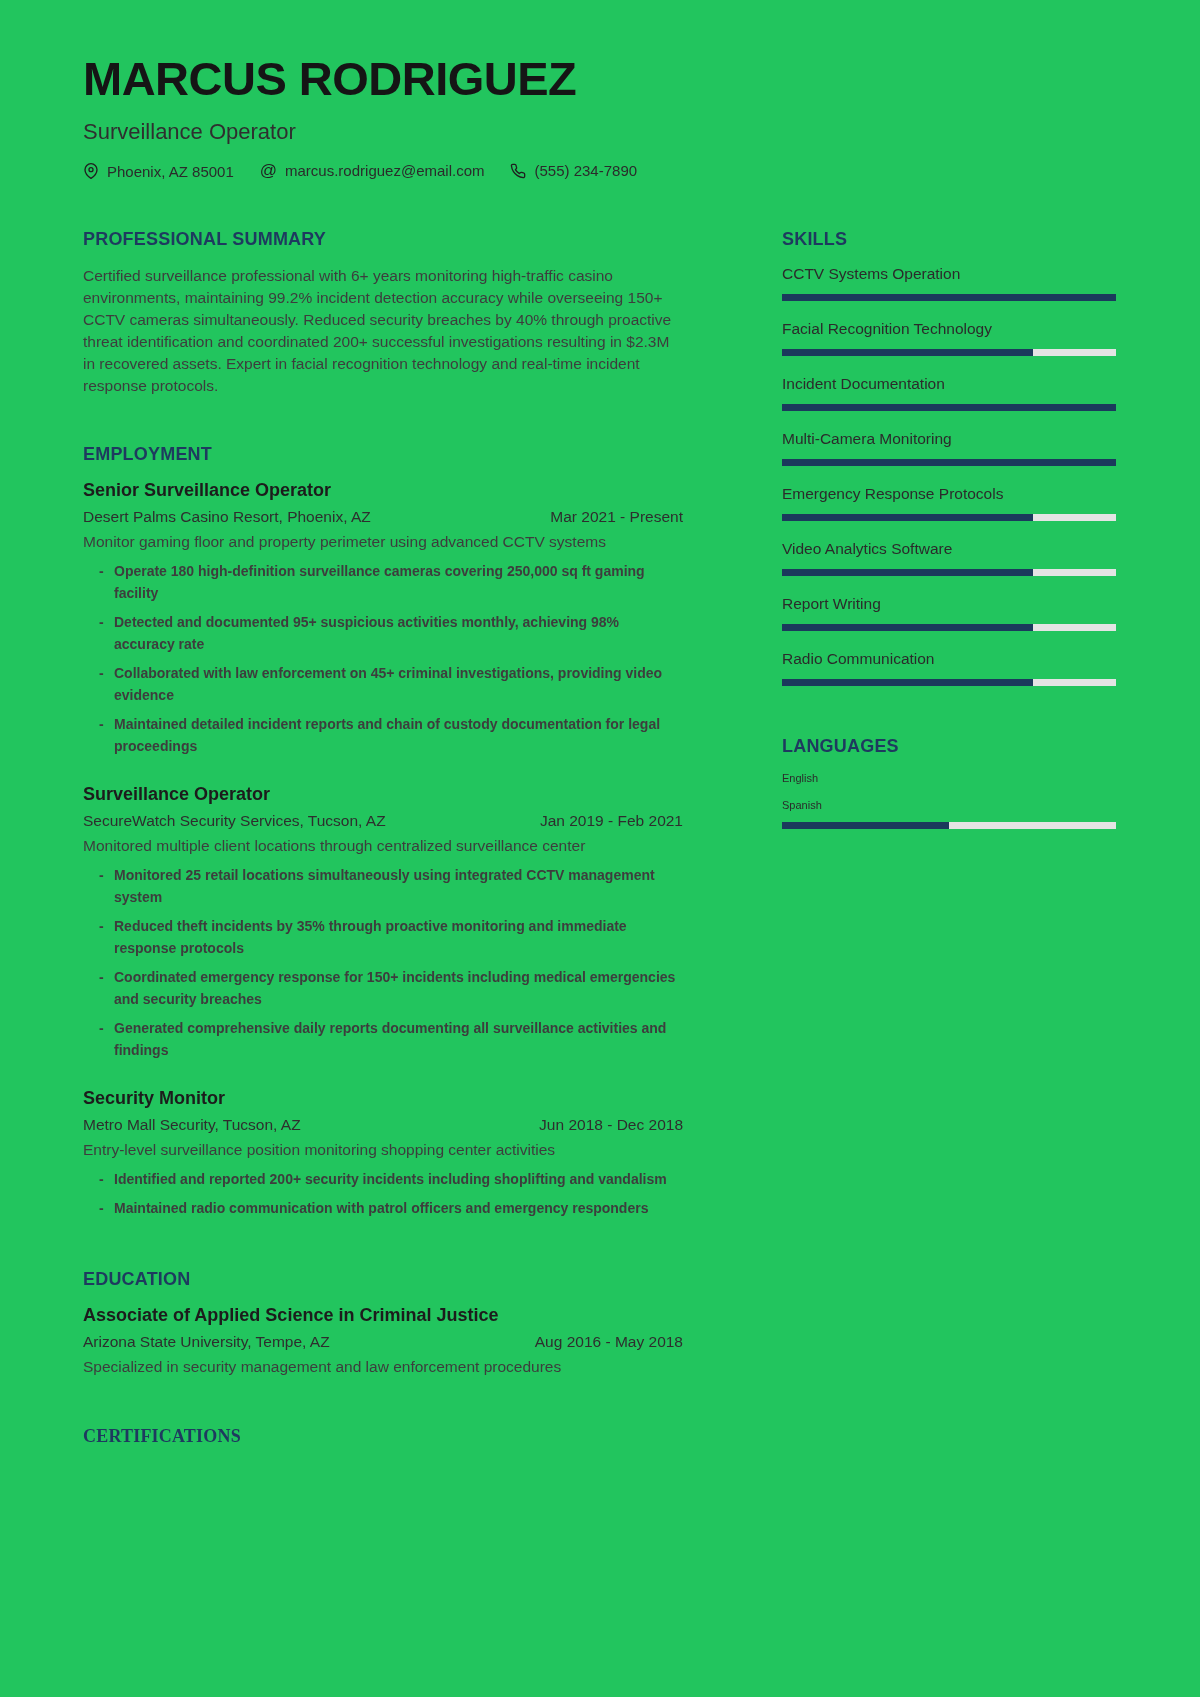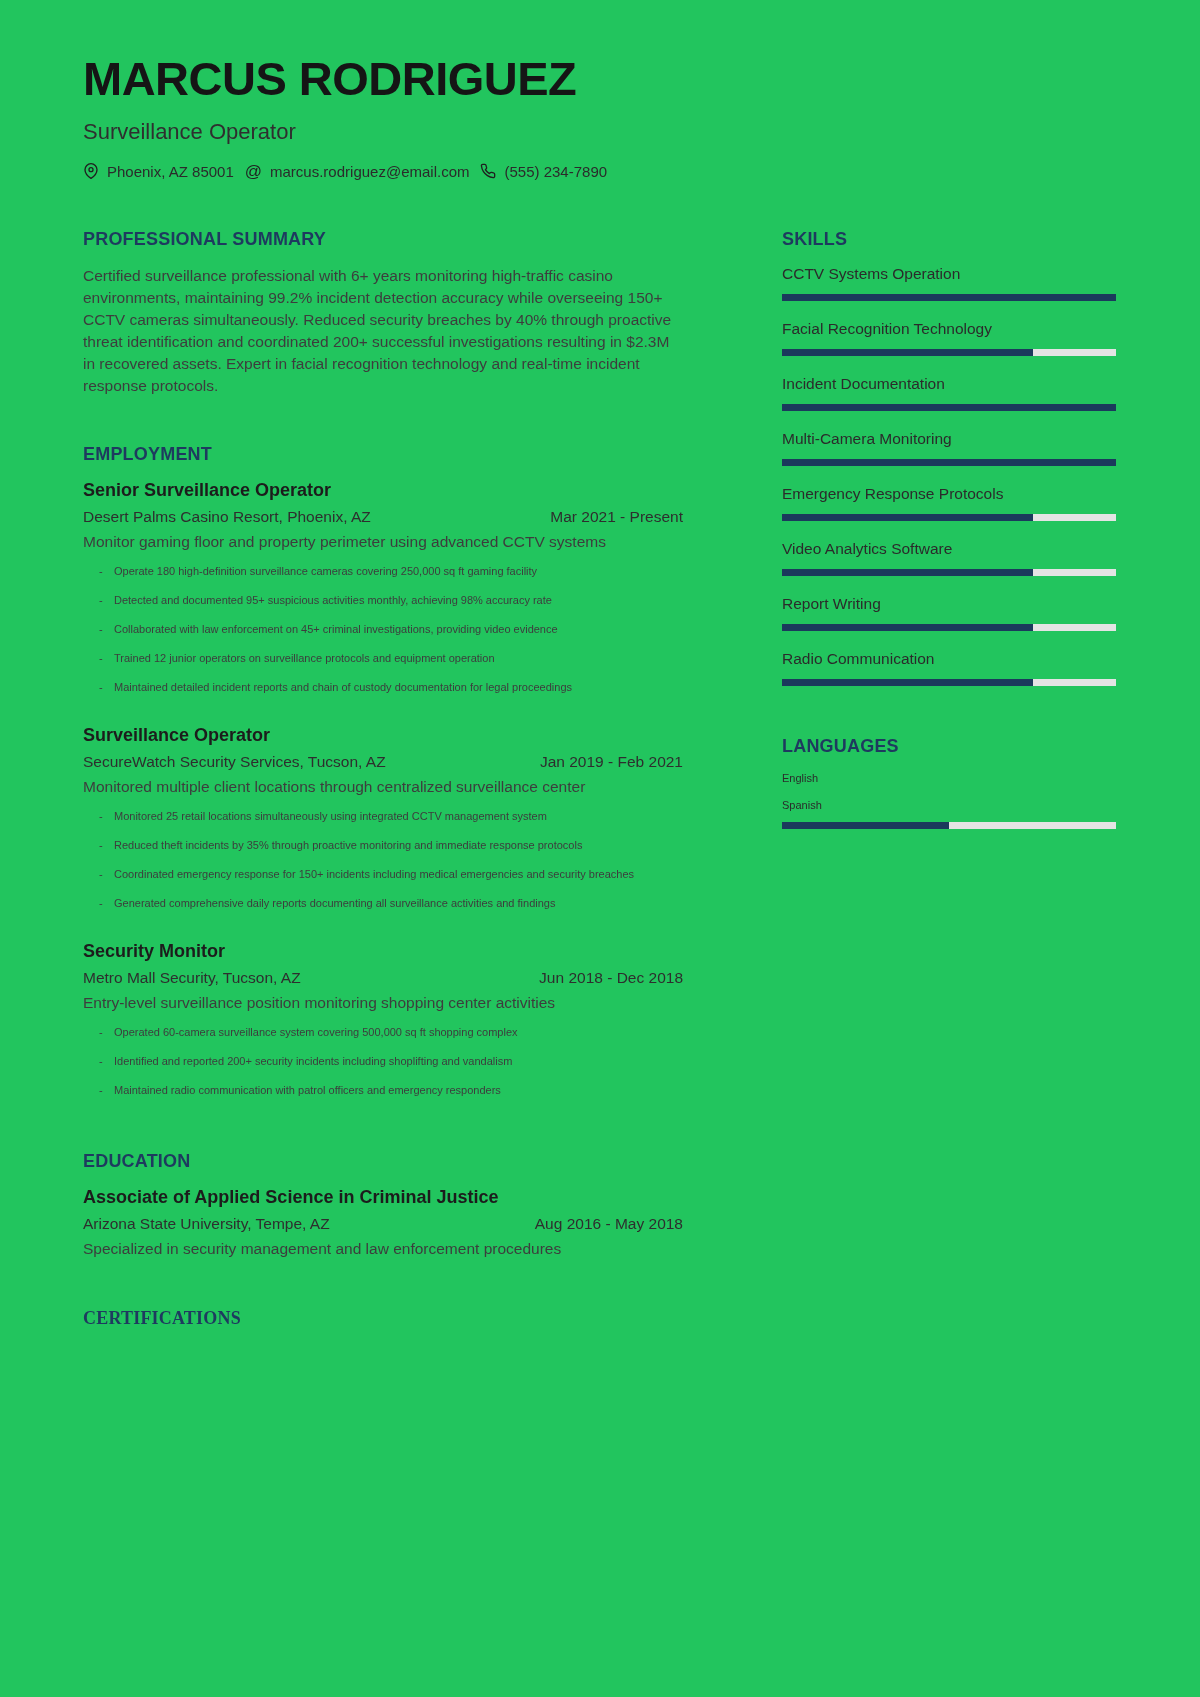--- a/index.html
+++ b/index.html
@@ -25,22 +25,22 @@
     color: #151515;
     line-height: 1.05;
   }
   .subtitle {
     font-size: 22px;
     color: #2f2f2f;
     margin-top: 16px;
   }
   .contact-row {
     display: flex;
-    align-items: center;
-    gap: 11px;
+    align-items: flex-start;
+    gap: 26px;
     margin-top: 17px;
     font-size: 15px;
     color: #2b2b2b;
   }
   .contact-item { display: flex; align-items: center; gap: 8px; }
   .contact-item svg { display: block; }
   .at-glyph {
     font-size: 17px;
     font-weight: 400;
     color: #1f1f1f;
@@ -92,24 +92,25 @@
   .job-summary {
     font-size: 15.5px;
     line-height: 22px;
     color: #3d3d3d;
     margin-bottom: 7px;
   }
   ul.bullets { list-style: none; margin-left: 16px; }
   ul.bullets li {
     position: relative;
     padding-left: 15px;
-    font-size: 11px;
+    font-size: 14px;
     line-height: 22px;
     color: #3d3d3d;
     margin-bottom: 7px;
+    font-weight: bold;
   }
   ul.bullets li::before {
     content: "-";
     position: absolute;
     left: 0;
     color: #3d3d3d;
   }
 
   
   .education-section { margin-top: 50px; }
@@ -192,21 +193,20 @@
     <div class="job-title">Senior Surveillance Operator</div>
     <div class="job-company-row">
       <span class="job-company">Desert Palms Casino Resort, Phoenix, AZ</span>
       <span class="job-dates">Mar 2021 - Present</span>
     </div>
     <div class="job-summary">Monitor gaming floor and property perimeter using advanced CCTV systems</div>
     <ul class="bullets">
                 <li>Operate 180 high-definition surveillance cameras covering 250,000 sq ft gaming facility</li>
                 <li>Detected and documented 95+ suspicious activities monthly, achieving 98% accuracy rate</li>
                 <li>Collaborated with law enforcement on 45+ criminal investigations, providing video evidence</li>
-                <li>Trained 12 junior operators on surveillance protocols and equipment operation</li>
                 <li>Maintained detailed incident reports and chain of custody documentation for legal proceedings</li>
               </ul>
   </div>
 
   <div class="job">
     <div class="job-title">Surveillance Operator</div>
     <div class="job-company-row">
       <span class="job-company">SecureWatch Security Services, Tucson, AZ</span>
       <span class="job-dates">Jan 2019 - Feb 2021</span>
     </div>
@@ -220,21 +220,20 @@
   </div>
 
   <div class="job">
     <div class="job-title">Security Monitor</div>
     <div class="job-company-row">
       <span class="job-company">Metro Mall Security, Tucson, AZ</span>
       <span class="job-dates">Jun 2018 - Dec 2018</span>
     </div>
     <div class="job-summary">Entry-level surveillance position monitoring shopping center activities</div>
     <ul class="bullets">
-                <li>Operated 60-camera surveillance system covering 500,000 sq ft shopping complex</li>
                 <li>Identified and reported 200+ security incidents including shoplifting and vandalism</li>
                 <li>Maintained radio communication with patrol officers and emergency responders</li>
               </ul>
   </div>
 </div>
       </div>
 
       <div class="education-section">
         <div class="section-heading">EDUCATION</div>
         <div class="job">

